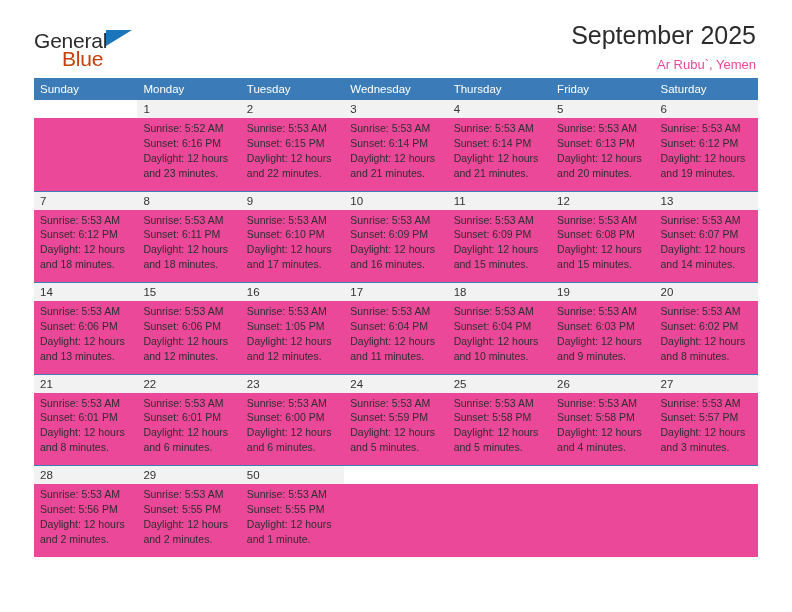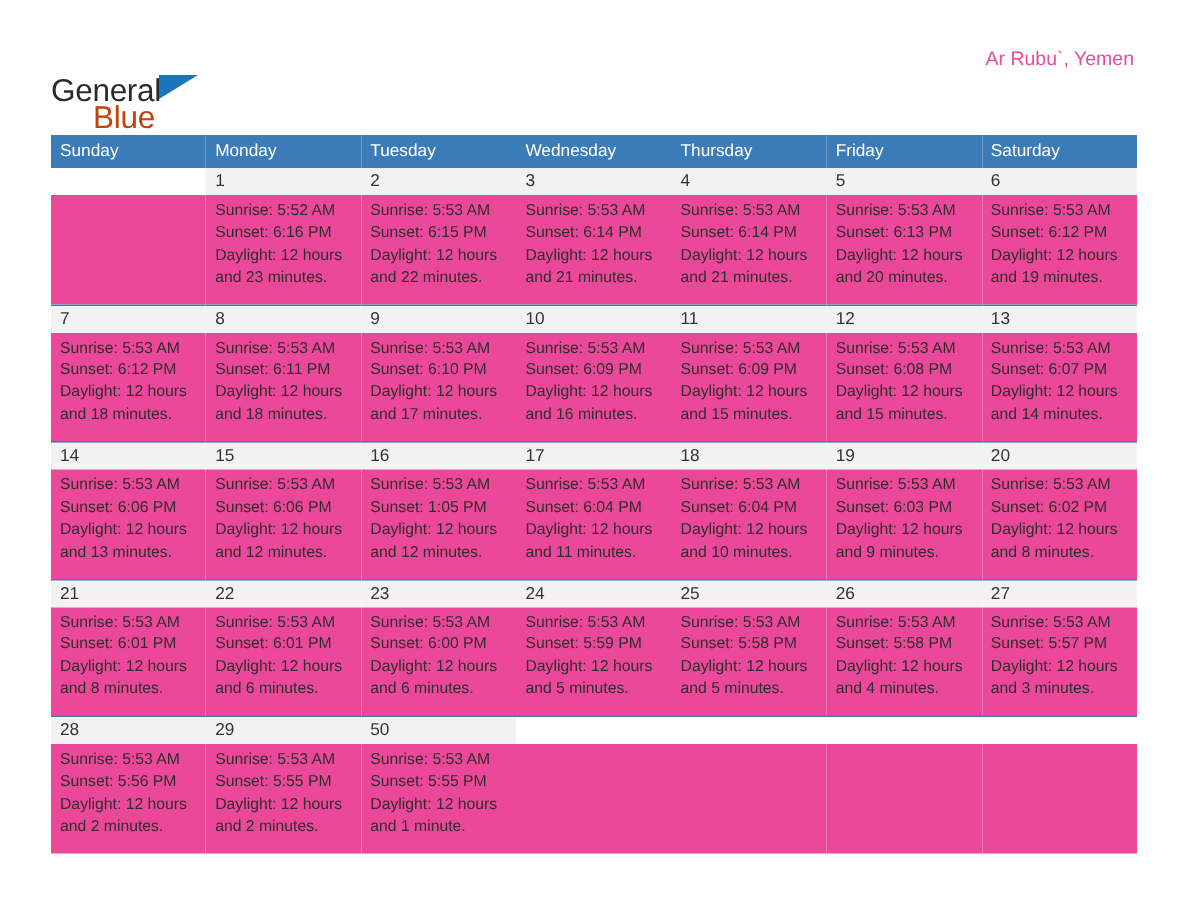--- a/index.html
+++ b/index.html
@@ -29,21 +29,20 @@
     justify-content: space-between;
     height: 70px;
     padding-top: 22px;
     box-sizing: border-box;
   }
   .logo {
     position: relative;
     width: 140px;
     height: 48px;
     line-height: 1;
-    margin-top: 20px;
   }
   .logo-general {
     position: absolute;
     left: 0;
     top: 8px;
     font-size: 21px;
     color: #2b2b2b;
     letter-spacing: -0.2px;
   }
   .logo-tri {
@@ -79,21 +78,21 @@
     color: #ec4899;
     margin-top: 9px;
     white-space: nowrap;
   }
 
   
   .cal {
     width: 724px;
     border-collapse: collapse;
     table-layout: fixed;
-    margin-top: 20px;
+    margin-top: 8px;
   }
   .cal th {
     background: #3b7cb8;
     color: #ffffff;
     font-size: 11.5px;
     font-weight: normal;
     text-align: left;
     padding: 5px 0 5px 6px;
     height: 19px;
     box-sizing: border-box;
@@ -139,20 +138,21 @@
 
   <div class="header">
 
     <div class="logo">
       <span class="logo-general">General</span>
       <span class="logo-tri"></span>
       <span class="logo-blue">Blue</span>
     </div>
 
     <div class="titles">
+      <div class="cal-title">September 2025</div>
       <div class="cal-sub">Ar Rubu`, Yemen</div>
     </div>
 
   </div>
 
   <table class="cal">
     <thead>
       <tr>
         <th>Sunday</th>
         <th>Monday</th>

